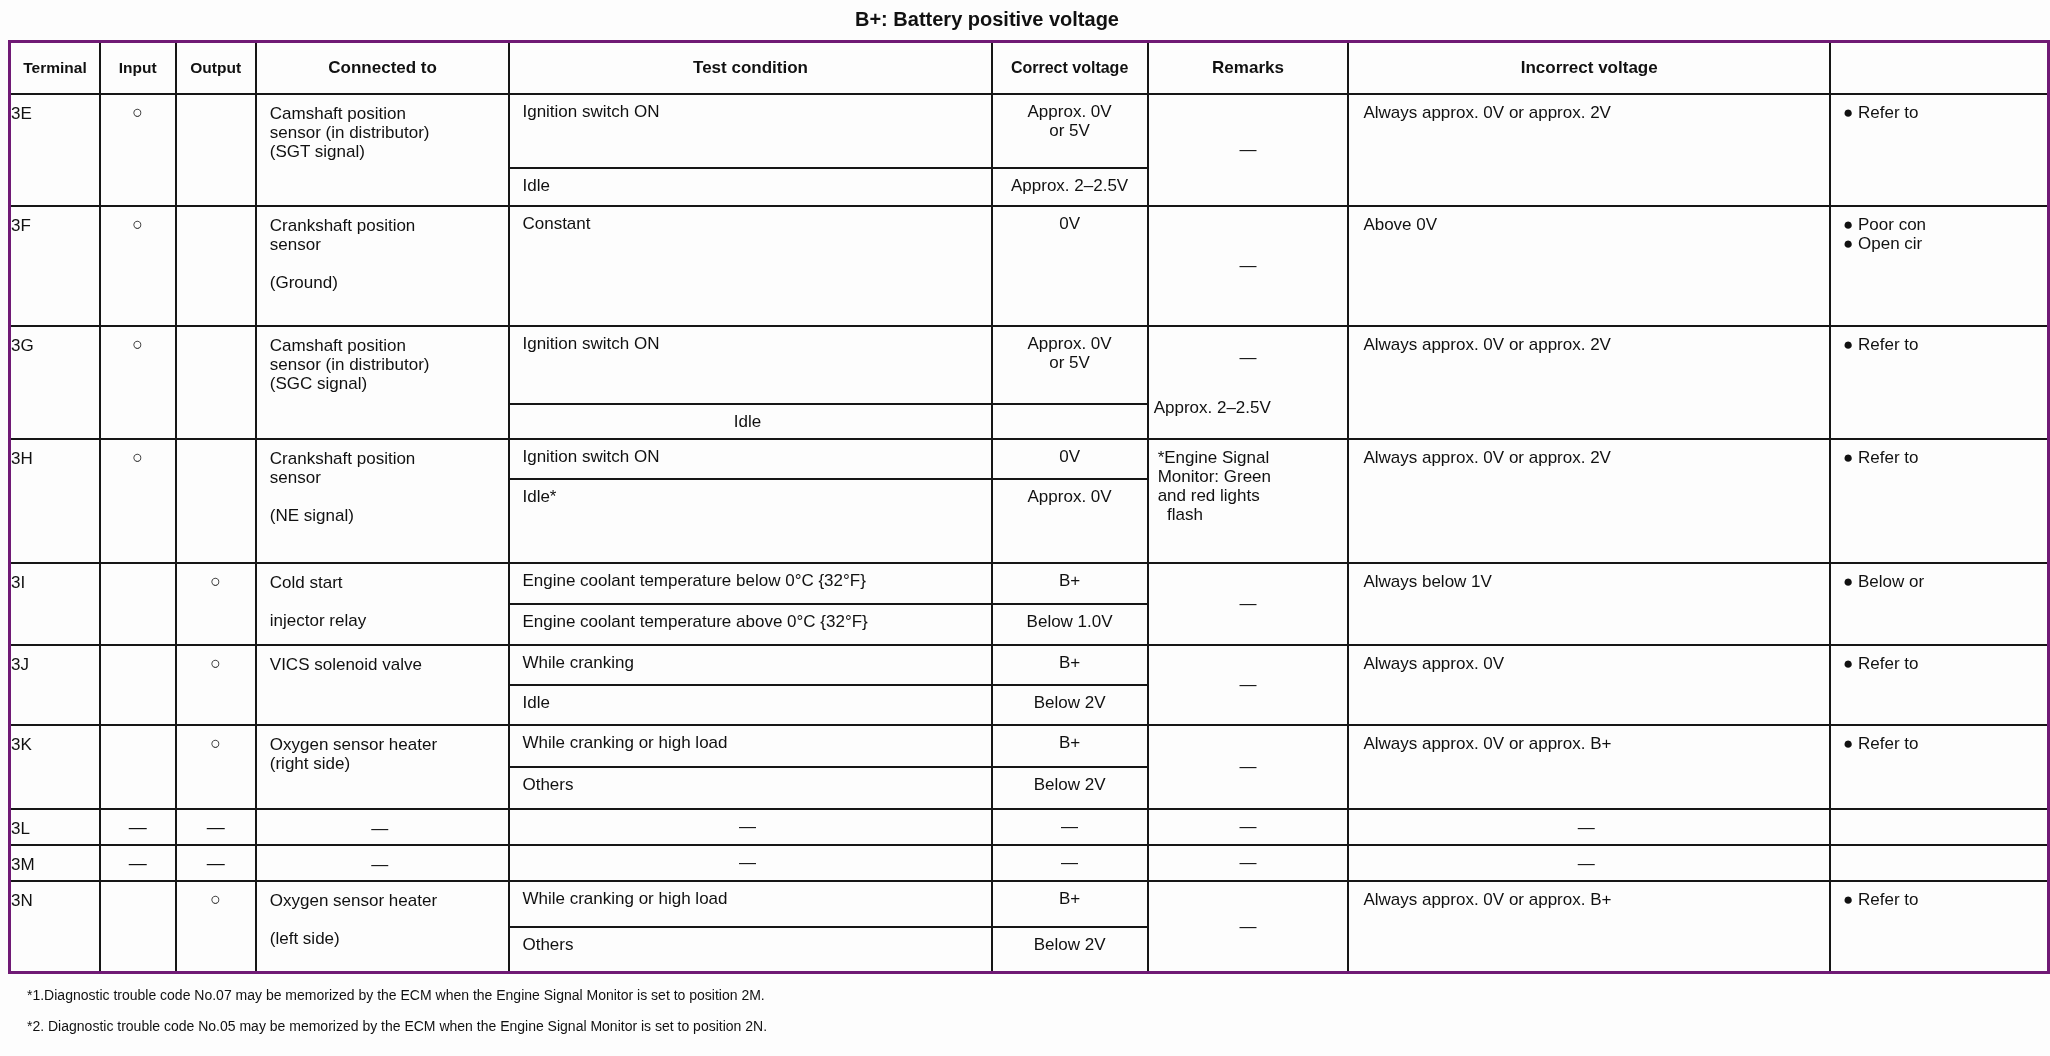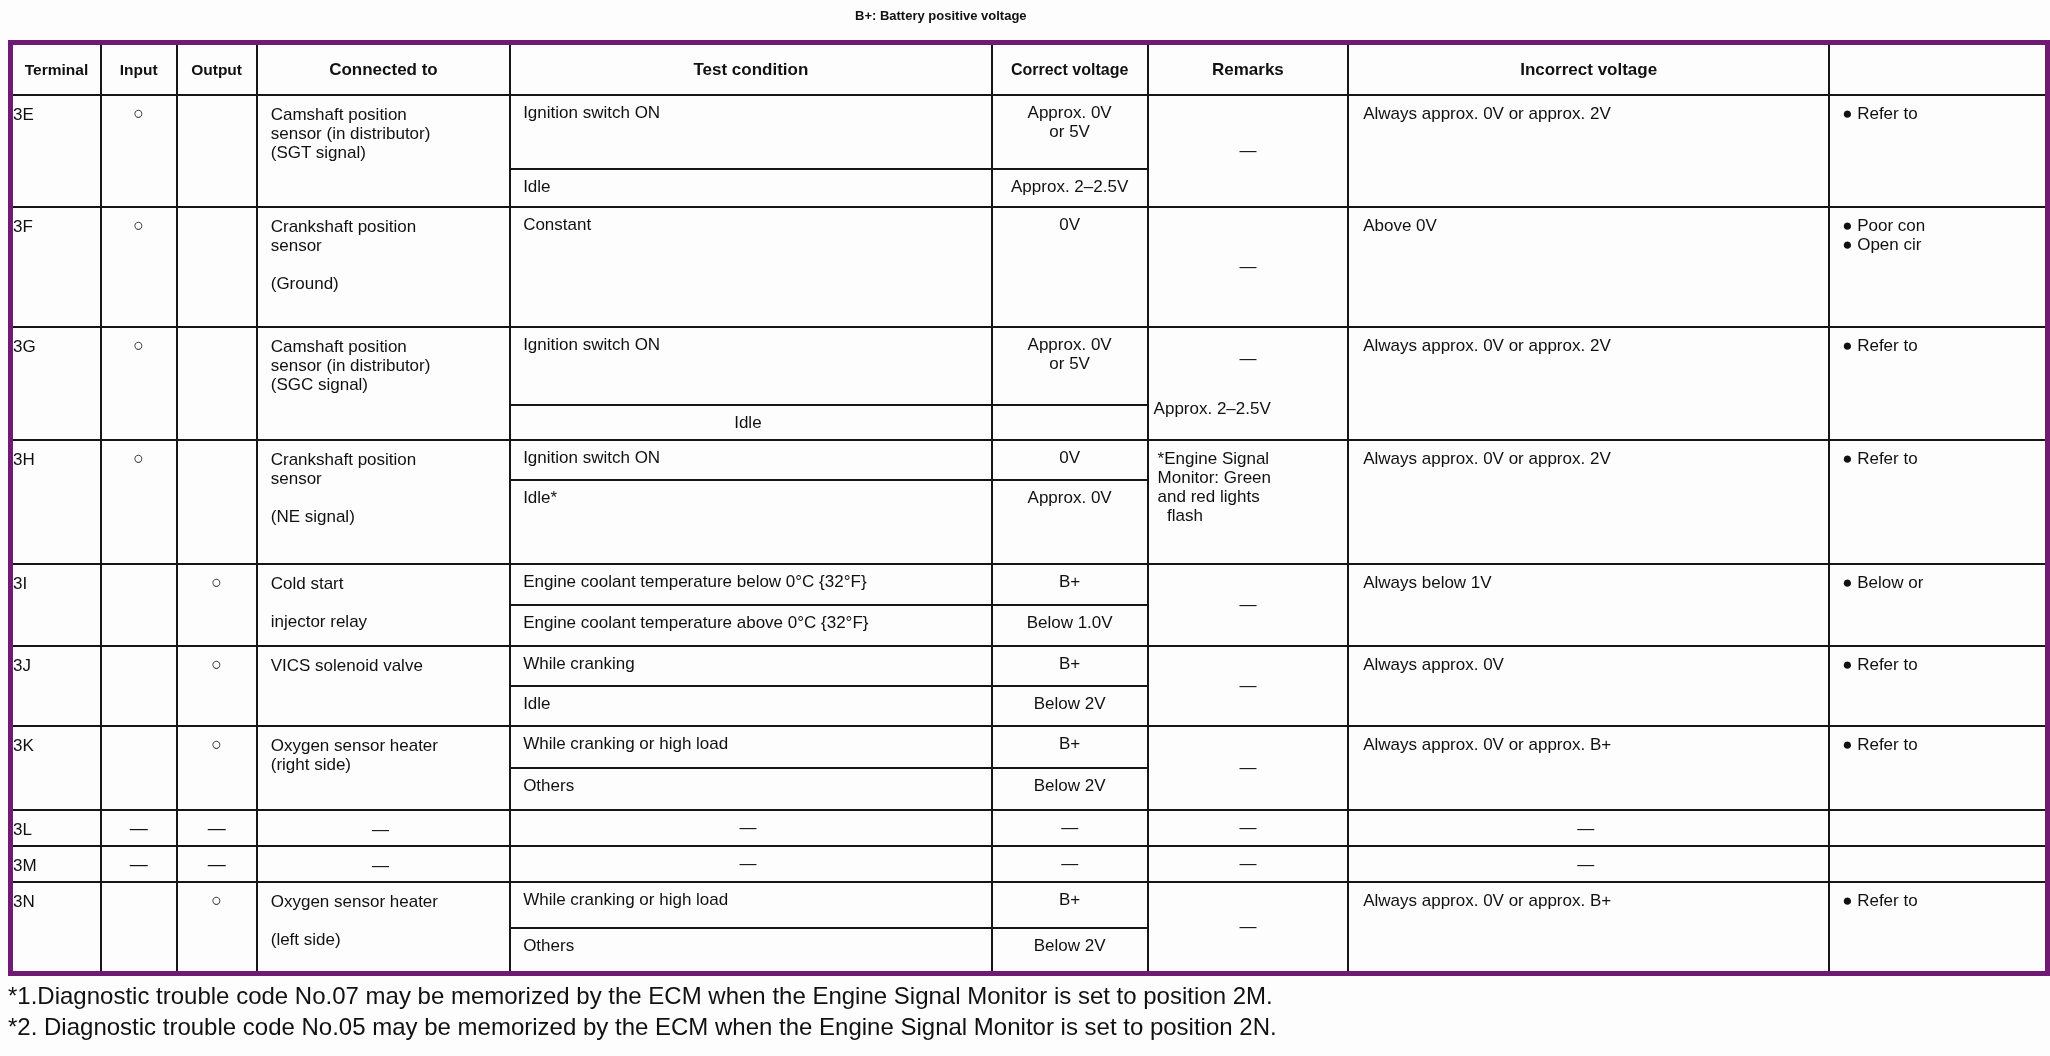--- a/index.html
+++ b/index.html
@@ -1,43 +1,43 @@
 <!DOCTYPE html>
 <html><head>
 <meta charset="utf-8">
 <style>
   * { margin:0; padding:0; box-sizing:border-box; }
   html, body { width:2050px; height:1056px; overflow:hidden; background:#fdfdfd;
     font-family:"Liberation Sans", sans-serif; color:#111; }
   body { position:relative; }
 
-  .title { position:absolute; left:855px; top:8px; font-size:13px; font-weight:700; }
+  .title { position:absolute; left:855px; top:8px; font-size:20px; font-weight:700; }
 
   .tbl-wrap { position:absolute; left:8px; top:40px; }
-  table { border-collapse:collapse; table-layout:fixed; border:5px solid #701a75; }
+  table { border-collapse:collapse; table-layout:fixed; border:3px solid #701a75; }
   th, td { border:2px solid #161616; font-size:17px; line-height:19px;
     vertical-align:top; white-space:pre-line; overflow:hidden; }
   th { font-weight:700; text-align:center; vertical-align:middle; white-space:normal; padding:2px; }
   th.sm { font-size:15.5px; }
   th.md { font-size:16px; }
 
   .c-term { padding-top:9px; }
   .c-io   { text-align:center; padding-top:8px; font-size:18px; }
   .c-conn { padding:9px 6px 0 13px; }
   .c-cond { padding:7px 6px 0 12px; }
   .c-volt { text-align:center; padding:7px 2px 0 2px; }
   .c-rem  { text-align:center; vertical-align:middle; padding:2px; }
   .c-rem.top-left { text-align:left; vertical-align:top; padding:8px 4px 0 9px; }
   .c-inc  { padding:8px 6px 0 14px; }
   .c-act  { padding:8px 4px 12px 12px; }
   .center { text-align:center !important; padding-left:0 !important; }
   .rem-dash  { text-align:center; }
   .rem-extra { text-align:left; padding-left:3px; margin-top:12px; }
 
-  .footnotes { position:absolute; left:8px; top:980px; font-size:24px; line-height:31px; }
+  .footnotes { position:absolute; left:27px; top:980px; font-size:14px; line-height:31px; }
 </style>
 </head>
 <body>
 
 <div class="title">B+: Battery positive voltage</div>
 
 <div class="tbl-wrap">
 <table>
 <colgroup>
   <col style="width:92px">

